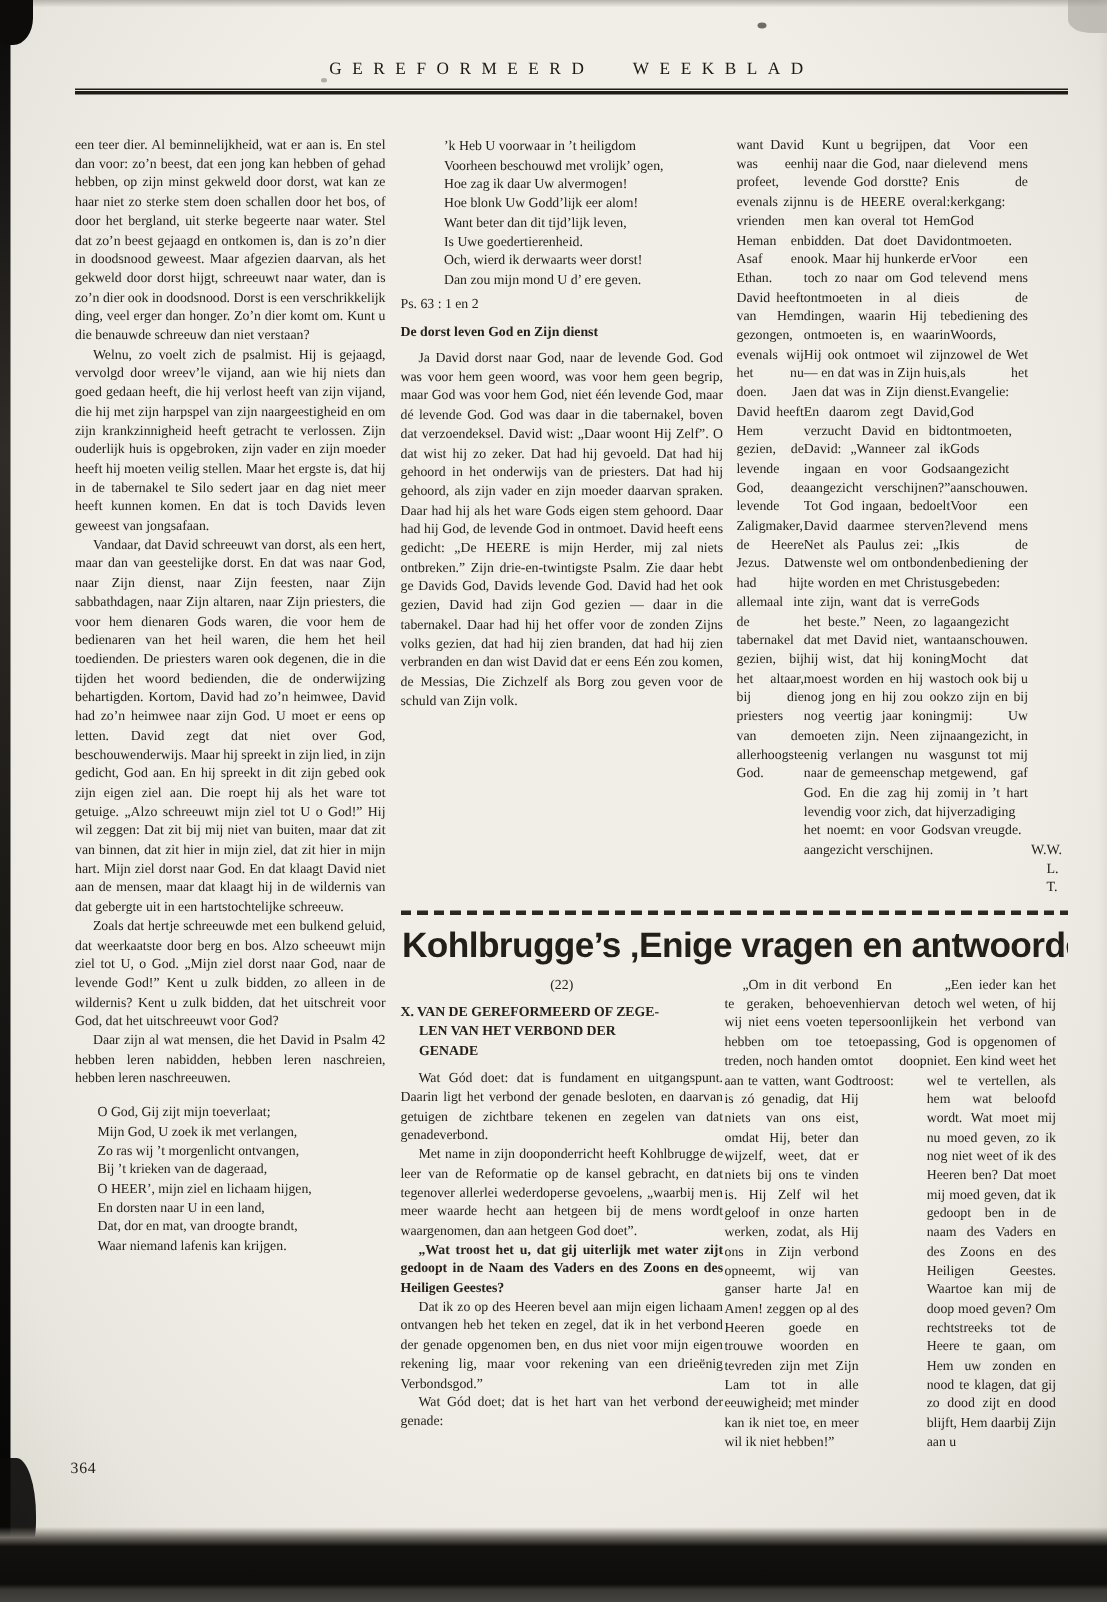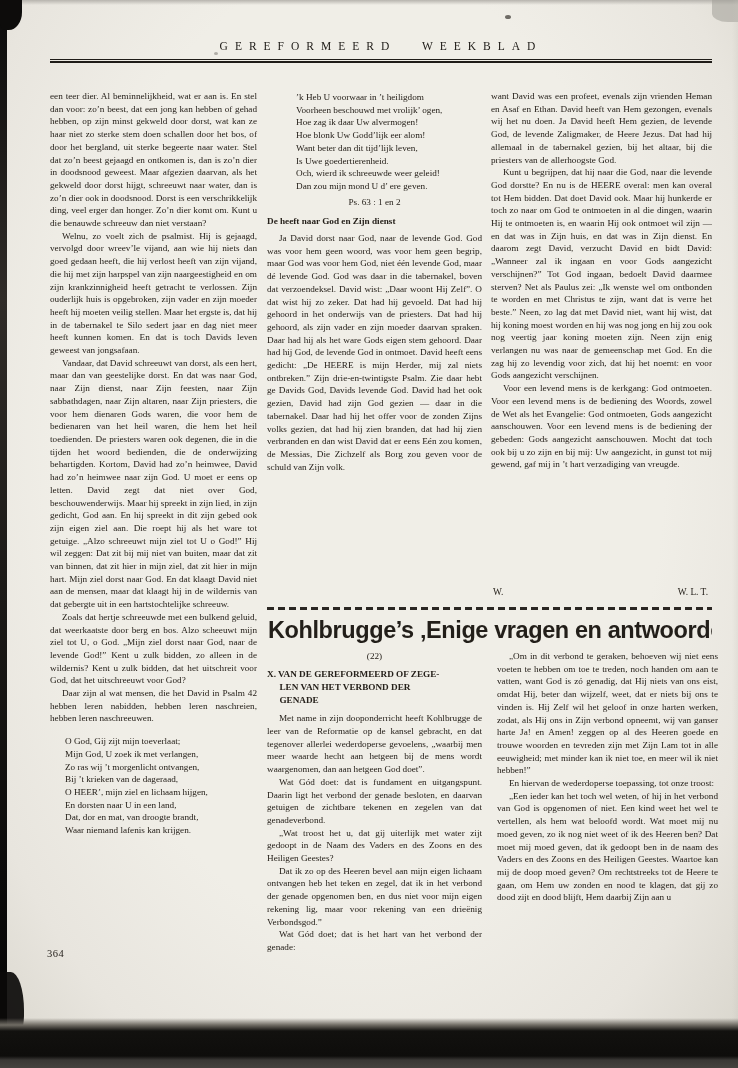--- a/index.html
+++ b/index.html
@@ -31,47 +31,47 @@
   .masthead-rule{
     margin-top:7px;height:4px;
     background:linear-gradient(180deg,#1f1c18 0,#1f1c18 1px,rgba(0,0,0,0) 1px,rgba(0,0,0,0) 1.6px,#1f1c18 1.6px,#1f1c18 4px);
   }
 
   .cols{display:flex;gap:10px;margin-top:27px;}
   .col1{width:207px;flex:none;}
   .right-zone{width:445px;flex:none;}
   .top-right{display:flex;gap:9px;height:515px;overflow:hidden;}
   .colA{width:215px;flex:none;display:flex;flex-direction:column;}
-  .colB{width:221px;flex:none;display:flex;flex-direction:column;}
+  .colB{width:221px;flex:none;display:flex;flex-direction:row;}
 
   .body-text{font-size:9.2px;line-height:12.7px;text-align:justify;hyphens:none;}
   .body-text p{margin:0;text-indent:1.3em;}
   .body-text p.noindent{text-indent:0;}
   .poem{white-space:pre-line;text-align:left;margin:3px 0 3px 15px;line-height:12.7px;}
   .poem-col2{margin-left:29px;margin-top:1px;}
-  .poem-ref{text-align:center;margin:0 22px 8px 0;text-indent:0 !important;}
+  .poem-ref{text-align:left;margin:0 22px 8px 0;text-indent:0 !important;}
   .sub-head{font-weight:bold;text-indent:0 !important;margin:7px 0 4px 0 !important;text-align:left;}
   .sig-row{margin-top:auto;display:flex;justify-content:space-between;padding:2px 4px 6px 2px;font-size:9.4px;}
-  .page-number{position:absolute;left:47px;top:948px;font-size:10.5px;letter-spacing:.5px;color:#221d18;}
+  .page-number{position:absolute;left:47px;top:974px;font-size:10.5px;letter-spacing:.5px;color:#221d18;}
 
   .dashed-rule{height:3px;margin:2px 0 0 0;
     background:repeating-linear-gradient(90deg,#2b2723 0 7px,rgba(0,0,0,0) 7px 11px);}
   .article-title{
     font-family:"Liberation Sans","DejaVu Sans",sans-serif;
     font-size:23.5px;font-weight:600;letter-spacing:-0.4px;white-space:nowrap;overflow:hidden;
     color:#221e19;margin:7px 0 6px 1px;
   }
-  .article-cols{display:flex;gap:15px;}
+  .article-cols{display:flex;gap:1px;}
   .issue-no{text-align:center;text-indent:0 !important;margin-bottom:5px !important;}
   .hang-head{
     font-weight:bold;white-space:pre-line;text-align:left;
     padding-left:1.35em;text-indent:-1.35em !important;
     margin:0 0 5px 0 !important;line-height:13.2px;
   }
-  .bold-q{font-weight:normal;}
+  .bold-q{font-weight:bold;}
 </style>
 </head>
 <body>
 
 <div class="scan-page">
 
   <div class="edge-top"></div>
   <div class="edge-left"></div>
   <div class="corner-tl"></div>
   <div class="corner-tr"></div>
@@ -108,24 +108,24 @@
 
         <div class="top-right">
 
           <div class="colA body-text">
             <div class="poem poem-col2">’k Heb U voorwaar in ’t heiligdom
 Voorheen beschouwd met vrolijk’ ogen,
 Hoe zag ik daar Uw alvermogen!
 Hoe blonk Uw Godd’lijk eer alom!
 Want beter dan dit tijd’lijk leven,
 Is Uwe goedertierenheid.
-Och, wierd ik schreeuwde weer geleid!
+Och, wierd ik derwaarts weer dorst!
 Dan zou mijn mond U d’ ere geven.</div>
             <p class="poem-ref">Ps. 63 : 1 en 2</p>
-            <p class="sub-head">De heeft naar God en Zijn dienst</p>
+            <p class="sub-head">De dorst leven God en Zijn dienst</p>
             <p>Ja David dorst naar God, naar de levende God. God was voor hem geen woord, was voor hem geen begrip, maar God was voor hem God, niet één levende God, maar dé levende God. God was daar in die tabernakel, boven dat verzoendeksel. David wist: „Daar woont Hij Zelf”. O dat wist hij zo zeker. Dat had hij gevoeld. Dat had hij gehoord in het onderwijs van de priesters. Dat had hij gehoord, als zijn vader en zijn moeder daarvan spraken. Daar had hij als het ware Gods eigen stem gehoord. Daar had hij God, de levende God in ontmoet. David heeft eens gedicht: „De HEERE is mijn Herder, mij zal niets ontbreken.” Zijn drie-en-twintigste Psalm. Zie daar hebt ge Davids God, Davids levende God. David had het ook gezien, David had zijn God gezien — daar in die tabernakel. Daar had hij het offer voor de zonden Zijns volks gezien, dat had hij zien branden, dat had hij zien verbranden en dan wist David dat er eens Eén zou komen, de Messias, Die Zichzelf als Borg zou geven voor de schuld van Zijn volk.</p>
           </div>
 
           <div class="colB body-text">
             <p class="noindent">want David was een profeet, evenals zijn vrienden Heman en Asaf en Ethan. David heeft van Hem gezongen, evenals wij het nu doen. Ja David heeft Hem gezien, de levende God, de levende Zaligmaker, de Heere Jezus. Dat had hij allemaal in de tabernakel gezien, bij het altaar, bij die priesters van de allerhoogste God.</p>
             <p>Kunt u begrijpen, dat hij naar die God, naar die levende God dorstte? En nu is de HEERE overal: men kan overal tot Hem bidden. Dat doet David ook. Maar hij hunkerde er toch zo naar om God te ontmoeten in al die dingen, waarin Hij te ontmoeten is, en waarin Hij ook ontmoet wil zijn — en dat was in Zijn huis, en dat was in Zijn dienst. En daarom zegt David, verzucht David en bidt David: „Wanneer zal ik ingaan en voor Gods aangezicht verschijnen?” Tot God ingaan, bedoelt David daarmee sterven? Net als Paulus zei: „Ik wenste wel om ontbonden te worden en met Christus te zijn, want dat is verre het beste.” Neen, zo lag dat met David niet, want hij wist, dat hij koning moest worden en hij was nog jong en hij zou ook nog veertig jaar koning moeten zijn. Neen zijn enig verlangen nu was naar de gemeenschap met God. En die zag hij zo levendig voor zich, dat hij het noemt: en voor Gods aangezicht verschijnen.</p>
             <p>Voor een levend mens is de kerkgang: God ontmoeten. Voor een levend mens is de bediening des Woords, zowel de Wet als het Evangelie: God ontmoeten, Gods aangezicht aanschouwen. Voor een levend mens is de bediening der gebeden: Gods aangezicht aanschouwen. Mocht dat toch ook bij u zo zijn en bij mij: Uw aangezicht, in gunst tot mij gewend, gaf mij in ’t hart verzadiging van vreugde.</p>
             <div class="sig-row">
               <span>W.</span>
               <span>W. L. T.</span>
@@ -137,30 +137,30 @@
 
         <div class="article-title">Kohlbrugge’s ‚Enige vragen en antwoorden’</div>
 
         <div class="article-cols">
 
           <div class="colA body-text">
             <p class="issue-no">(22)</p>
             <div class="hang-head">X. VAN DE GEREFORMEERD OF ZEGE-
 LEN VAN HET VERBOND DER
 GENADE</div>
+            <p>Wat Gód doet: dat is fundament en uitgangspunt. Daarin ligt het verbond der genade besloten, en daarvan getuigen de zichtbare tekenen en zegelen van dat genadeverbond.</p>
             <p>Met name in zijn dooponderricht heeft Kohlbrugge de leer van de Reformatie op de kansel gebracht, en dat tegenover allerlei wederdoperse gevoelens, „waarbij men meer waarde hecht aan hetgeen bij de mens wordt waargenomen, dan aan hetgeen God doet”.</p>
-            <p>Wat Gód doet: dat is fundament en uitgangspunt. Daarin ligt het verbond der genade besloten, en daarvan getuigen de zichtbare tekenen en zegelen van dat genadeverbond.</p>
             <p class="bold-q">„Wat troost het u, dat gij uiterlijk met water zijt gedoopt in de Naam des Vaders en des Zoons en des Heiligen Geestes?</p>
             <p>Dat ik zo op des Heeren bevel aan mijn eigen lichaam ontvangen heb het teken en zegel, dat ik in het verbond der genade opgenomen ben, en dus niet voor mijn eigen rekening lig, maar voor rekening van een drieënig Verbondsgod.”</p>
             <p>Wat Gód doet; dat is het hart van het verbond der genade:</p>
           </div>
 
           <div class="colB body-text">
             <p>„Om in dit verbond te geraken, behoeven wij niet eens voeten te hebben om toe te treden, noch handen om aan te vatten, want God is zó genadig, dat Hij niets van ons eist, omdat Hij, beter dan wijzelf, weet, dat er niets bij ons te vinden is. Hij Zelf wil het geloof in onze harten werken, zodat, als Hij ons in Zijn verbond opneemt, wij van ganser harte Ja! en Amen! zeggen op al des Heeren goede en trouwe woorden en tevreden zijn met Zijn Lam tot in alle eeuwigheid; met minder kan ik niet toe, en meer wil ik niet hebben!”</p>
-            <p>En hiervan de wederdoperse toepassing, tot onze troost:</p>
+            <p>En hiervan de persoonlijke toepassing, tot doop troost:</p>
             <p>„Een ieder kan het toch wel weten, of hij in het verbond van God is opgenomen of niet. Een kind weet het wel te vertellen, als hem wat beloofd wordt. Wat moet mij nu moed geven, zo ik nog niet weet of ik des Heeren ben? Dat moet mij moed geven, dat ik gedoopt ben in de naam des Vaders en des Zoons en des Heiligen Geestes. Waartoe kan mij de doop moed geven? Om rechtstreeks tot de Heere te gaan, om Hem uw zonden en nood te klagen, dat gij zo dood zijt en dood blijft, Hem daarbij Zijn aan u</p>
           </div>
         </div>
 
       </div>
     </div>
   </div>
 
   <div class="page-number">364</div>
 

